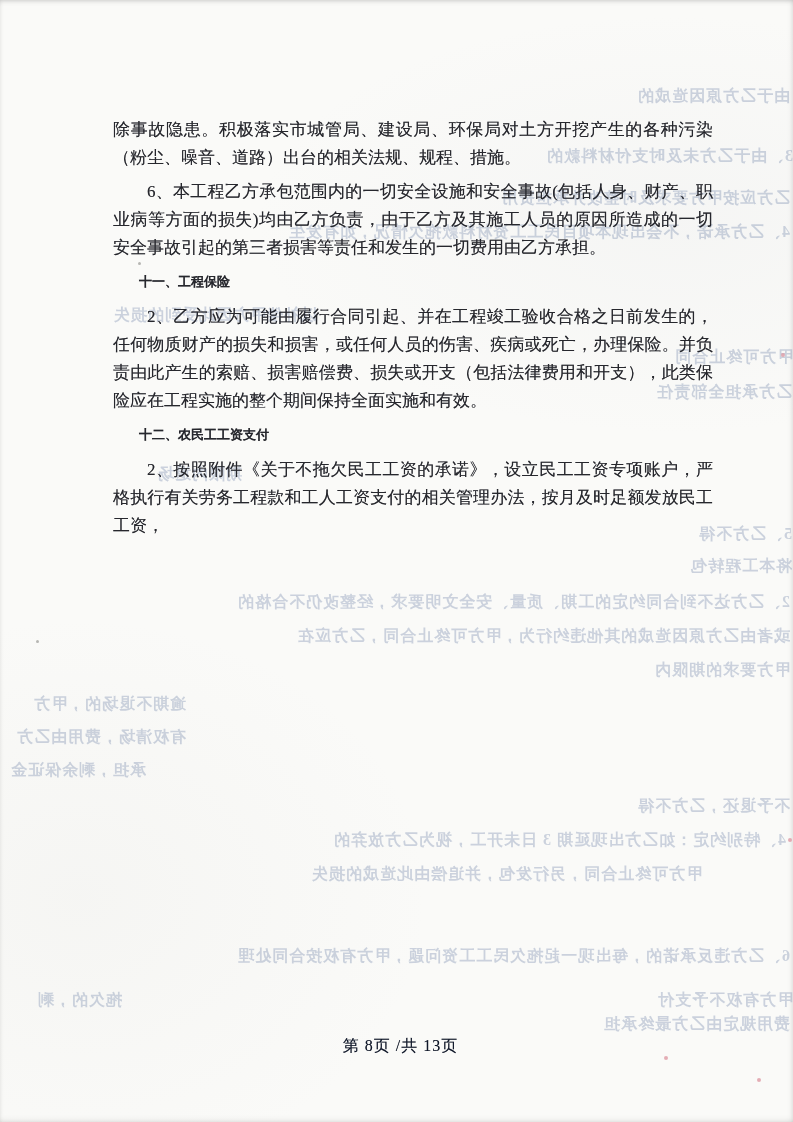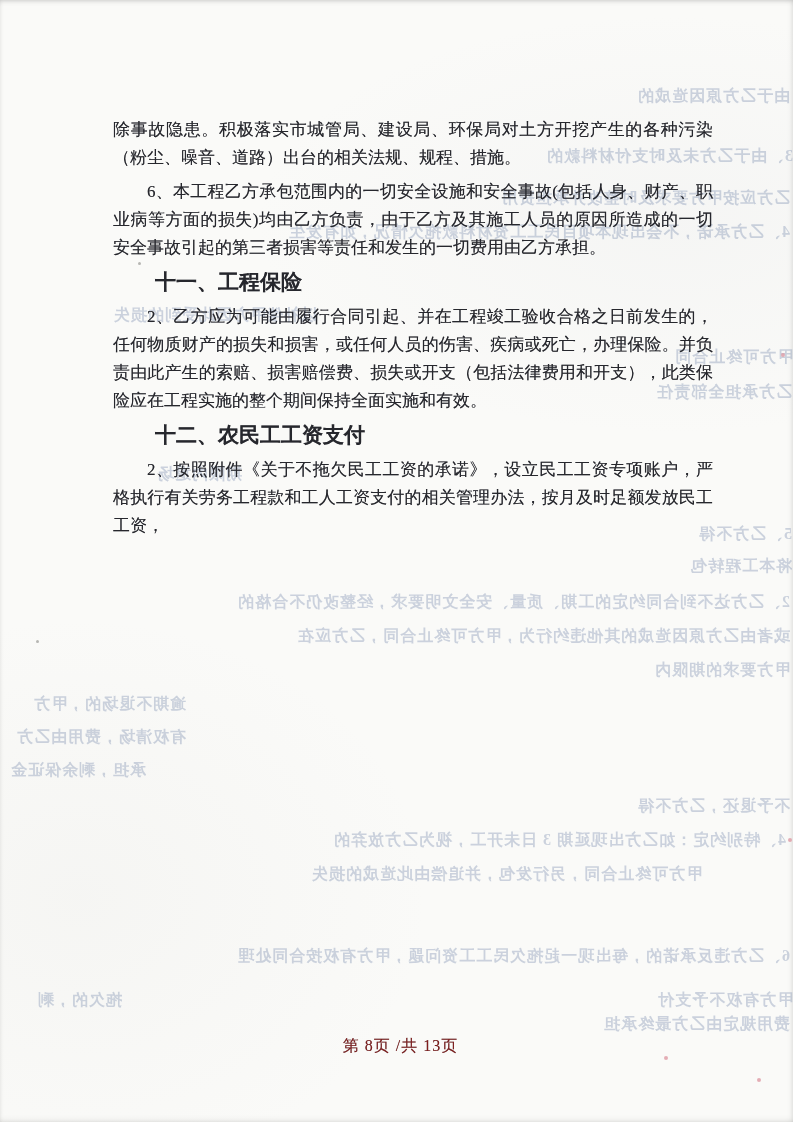--- a/index.html
+++ b/index.html
@@ -46,34 +46,34 @@
     width: 600px;
     color: #26272d;
     font-size: 17px;
     line-height: 28px;
     text-align: justify;
     text-shadow: 0 0 .4px rgba(38,39,45,.55);
     margin-top: 44px;
   }
   .para { margin: 0 0 6px 0; text-indent: 2em; }
   .para.first { text-indent: 0; }
-  .heading { font-weight: bold; margin: 3px 0 7px 0; text-indent: 2em; font-size: 21px; }
+  .heading { font-weight: bold; margin: 3px 0 7px 0; text-indent: 2em; font-size: 13px; }
   .fill {
     display: inline-block;
     border-bottom: 1.6px solid #2a2b31;
     padding: 0 11px;
     line-height: 20px;
     text-indent: 0;
   }
   .footer {
     position: absolute;
     left: 8px; right: 0;
     top: 1036px;
     text-align: center;
-    color: #7f1d1d;
+    color: #0f172a;
     font-size: 16px;
     letter-spacing: 1px;
     text-shadow: 0 0 .4px rgba(38,39,45,.5);
   }
   .speck { position: absolute; border-radius: 50%; }
   .speck.pink { width: 4px; height: 4px; background: #dd9aa4; opacity: .8; }
   .speck.gray { width: 3px; height: 3px; background: #9a9a96; opacity: .7; }
 </style>
 </head>
 <body>

